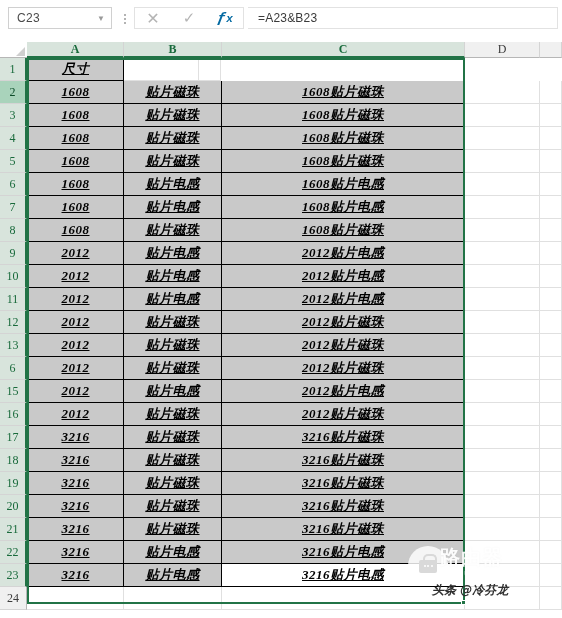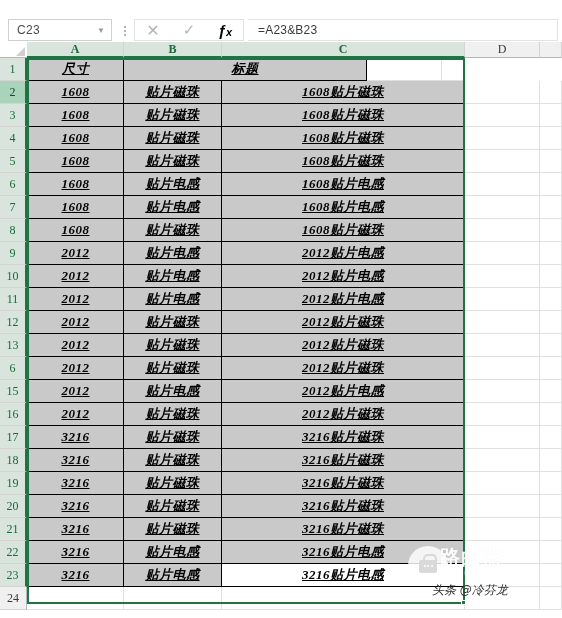--- a/index.html
+++ b/index.html
@@ -6,21 +6,21 @@
   html, body {
     width: 562px; height: 618px;
     background: #ffffff;
     font-family: "Liberation Serif", "DejaVu Serif", serif;
     overflow: hidden;
   }
 
   
   .formula-bar-area {
     position: absolute;
-    left: 0; top: 12px;
+    left: 0; top: 0;
     width: 483px; height: 42px;
     background: #ffffff;
     display: flex;
     align-items: center;
   }
   .name-box {
     position: absolute;
     left: 8px; top: 7px;
     width: 104px; height: 22px;
     border: 1px solid #d0d0d0;
@@ -67,21 +67,21 @@
     justify-content: space-around;
   }
   .fx-btn {
     width: 32px; height: 20px;
     display: flex;
     align-items: center;
     justify-content: center;
   }
   .glyph-x { color: #b4b4b4; font-size: 16px; font-family: "Liberation Sans", sans-serif; font-weight: 300; }
   .glyph-check { color: #b4b4b4; font-size: 15px; font-family: "Liberation Sans", sans-serif; }
-  .glyph-fx { color: #000000; font-size: 15px; font-style: italic; font-family: Liberation Sans, sans-serif; font-weight: bold; }
+  .glyph-fx { color: #0369a1; font-size: 15px; font-style: italic; font-family: Liberation Mono, monospace; font-weight: bold; }
   .formula-input {
     position: absolute;
     left: 248px; top: 7px;
     width: 310px; height: 22px;
     border: 1px solid #e2e2e2;
     border-left: none;
     background: #ffffff;
     display: flex;
     align-items: center;
     padding-left: 10px;
@@ -284,21 +284,21 @@
     font-family: "DejaVu Sans", sans-serif;
     font-size: 9px;
     color: rgba(255,255,255,0.78);
     letter-spacing: 0.5px;
   }
   .wm-credit {
     position: absolute;
     left: 26px; top: 50px;
     font-family: "DejaVu Sans", sans-serif;
     font-size: 12px;
-    font-weight: normal;
+    font-weight: bold;
     font-style: italic;
     color: #2f2f2f;
     white-space: nowrap;
   }
 </style>
 </head>
 <body>
 
 <div class="formula-bar-area">
 
@@ -366,21 +366,20 @@
       <div class="row-head sel" style="height: 23px; line-height: 23px;">20</div>
       <div class="row-head sel" style="height: 23px; line-height: 23px;">21</div>
       <div class="row-head sel" style="height: 23px; line-height: 23px;">22</div>
       <div class="row-head sel" style="height: 23px; line-height: 23px;">23</div>
       <div class="row-head" style="height: 23px; line-height: 23px;">24</div>
     </div>
 
   <div class="cells" id="cells-area">
       <div class="grid-row">
         <div class="cell w-a data firstcol" style="height: 23px;">尺寸</div>
-        <div class="cell w-c data" style="height: 23px;">标题</div>
         <div class="cell w-d" style="height: 23px;"></div>
         <div class="cell w-e" style="height: 23px;"></div>
       </div>
       <div class="grid-row">
         <div class="cell w-a data firstcol" style="height: 23px;">1608</div>
         <div class="cell w-b data" style="height: 23px;">贴片磁珠</div>
         <div class="cell w-c data" style="height: 23px;">1608贴片磁珠</div>
         <div class="cell w-d" style="height: 23px;"></div>
         <div class="cell w-e" style="height: 23px;"></div>
       </div>

